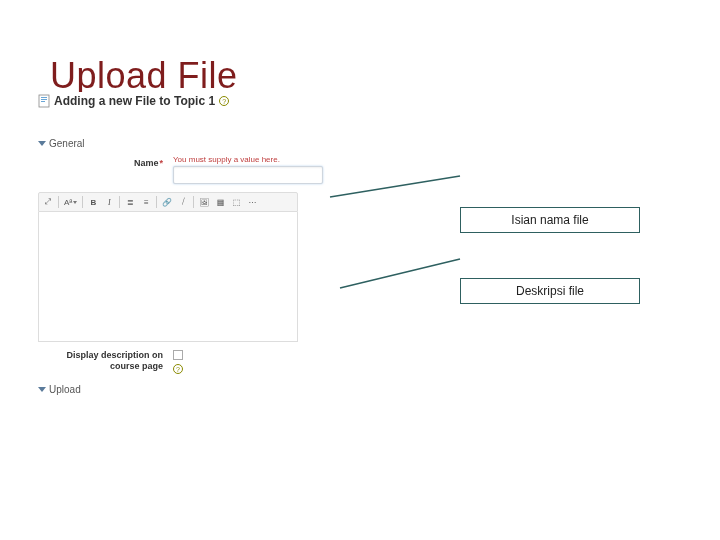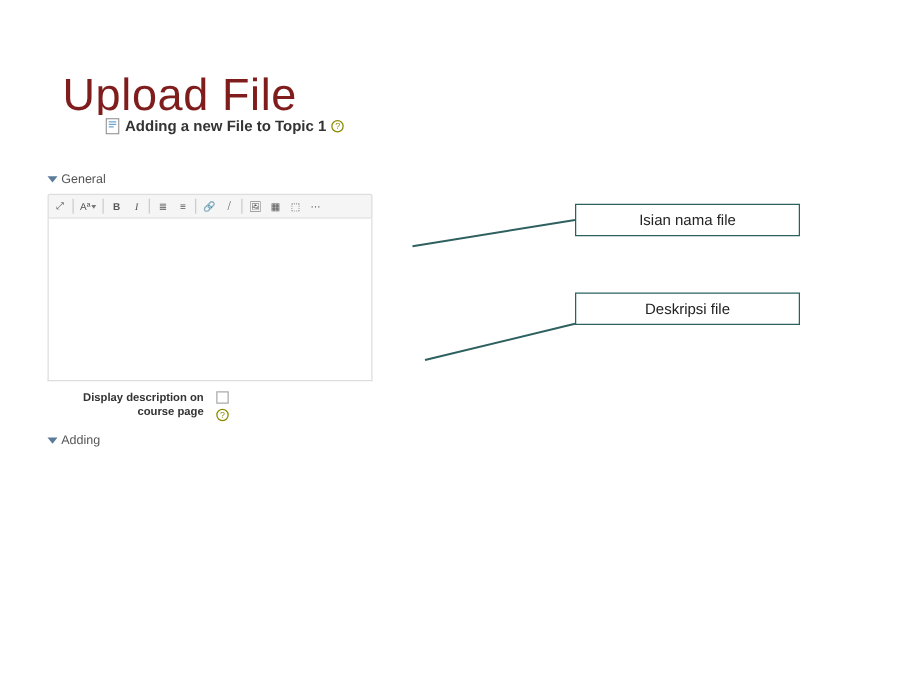--- a/index.html
+++ b/index.html
@@ -28,21 +28,20 @@
     height: 320px;
     background: #fff;
     font-size: 10px;
     color: #444;
   }
   .form-header {
     display: flex;
     align-items: center;
     gap: 4px;
     padding: 2px 0 6px 0;
-    margin-left: 46px;
   }
   .doc-icon {
     width: 12px; height: 14px;
     display: inline-block;
     position: relative;
   }
   .doc-icon svg { width: 100%; height: 100%; }
   .form-header-title {
     font-size: 12px;
     font-weight: bold;
@@ -171,20 +170,21 @@
     position: absolute;
     width: 180px;
     height: 26px;
     border: 1.5px solid #2e6060;
     background: #fff;
     display: flex;
     align-items: center;
     justify-content: center;
     font-size: 12px;
     color: #222;
+    margin-top: 44px;
   }
   .anno-1 { left: 460px; top: 163px; }
   .anno-2 { left: 460px; top: 234px; }
 
   .conn-line {
     position: absolute;
     background: transparent;
     pointer-events: none;
   }
   .conn-line svg { position: absolute; overflow: visible; }
@@ -207,20 +207,29 @@
     </span>
     <span class="form-header-title">Adding a new File to Topic 1</span>
     <span class="help-circle">?</span>
   </div>
 
   <div class="section-row">
     <span class="tri-down"></span>
     <span class="section-label">General</span>
   </div>
 
+  <div class="field-row">
+    <div class="field-label">
+      <span>Name</span><span class="req-star">*</span>
+    </div>
+    <div class="field-body">
+      <div class="validation-msg">You must supply a value here.</div>
+      <input class="text-input" type="text" style="">
+    </div>
+  </div>
 
   <div class="field-row">
     <div class="field-body">
       <div class="editor-toolbar">
         <span class="tb-btn">⤢</span>
         <span class="tb-sep"></span>
         <span class="tb-btn tb-dd">
             <span>Aª</span>
             <span class="tiny-tri"></span>
           </span>
@@ -246,21 +255,21 @@
   <div class="checkbox-row">
     <div class="field-label">Display description on course page</div>
     <div class="cb-body">
       <span class="cb"></span>
       <span class="help-circle">?</span>
     </div>
   </div>
 
   <div class="section-row" style="margin-top:10px;">
     <span class="tri-down"></span>
-    <span class="section-label">Adding</span>
+    <span class="section-label">Upload</span>
   </div>
 
 </div>
 
 <div class="annotation anno-1">Isian nama file</div>
 <div class="annotation anno-2">Deskripsi file</div>
 
 <div class="conn-line" style="left:0;top:0;">
   <svg width="720" height="540">
     <line x1="460" y1="176" x2="330" y2="197" stroke="#2e6060" stroke-width="1.5"></line>

